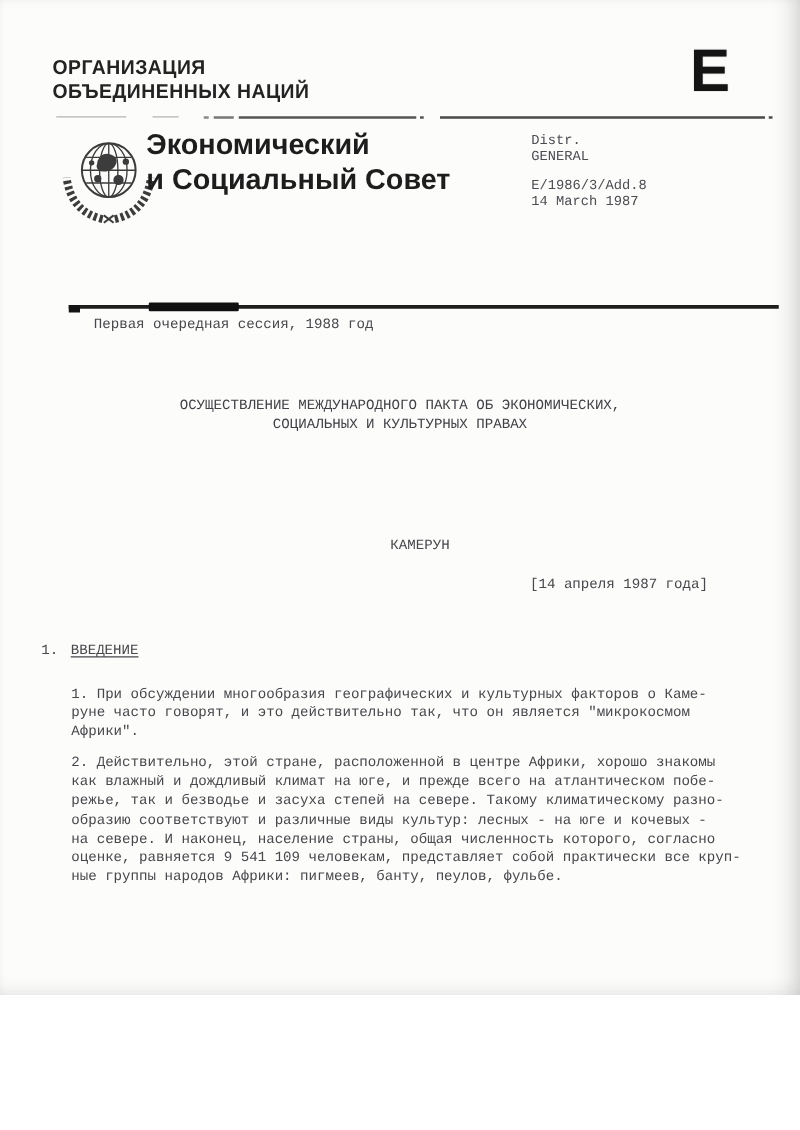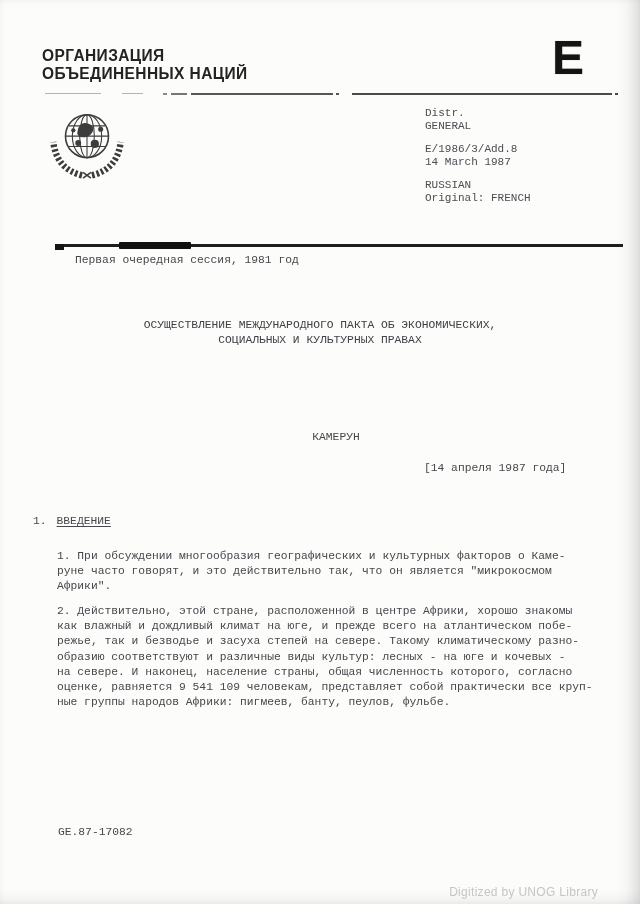--- a/index.html
+++ b/index.html
@@ -1,18 +1,18 @@
 <!DOCTYPE html>
 <html><head>
 <meta charset="utf-8">
 <style>
   html,body{margin:0;padding:0;background:#ffffff;}
   .page{
     position:relative;
-    width:640px;height:904px;
+    width:640px;height:796px;
     margin:0 auto;
     background:#fcfcfb;
     overflow:hidden;
     font-family:"Liberation Sans",sans-serif;
     box-shadow:
       inset -16px 0 20px -14px rgba(40,40,40,.25),
       inset 0 -12px 16px -12px rgba(40,40,40,.12),
       inset 4px 0 8px -6px rgba(40,40,40,.07),
       inset 0 4px 8px -6px rgba(40,40,40,.05);
   }
@@ -113,43 +113,41 @@
       <g fill="none" stroke="#3c3c3c" stroke-width="6.5" stroke-dasharray="2.6 2.2">
         <path d="M39 77 Q13 71 9.5 43"></path>
         <path d="M49 77 Q75 71 78.5 43"></path>
       </g>
       <g stroke="#3c3c3c" stroke-width="1.6">
         <line x1="40" y1="74" x2="48" y2="80"></line>
         <line x1="48" y1="74" x2="40" y2="80"></line>
       </g>
     </svg>
   </div>
+  <div class="abs council-name pre">Экономический
+и Социальный Совет</div>
 
   <div class="abs distr">
     <div class="grp">
       <div>Distr.</div>
       <div>GENERAL</div>
     </div>
     <div class="grp">
       <div>E/1986/3/Add.8</div>
       <div>14 March 1987</div>
     </div>
-    <div class="grp">
-      <div>RUSSIAN</div>
-      <div>Original:  FRENCH</div>
-    </div>
   </div>
 
   <div class="abs mid-rule">
     <div class="bar"></div>
     <div class="blob"></div>
     <div class="tick"></div>
   </div>
 
-  <div class="abs mono session">Первая очередная сессия, 1981 год</div>
+  <div class="abs mono session">Первая очередная сессия, 1988 год</div>
 
   <div class="abs mono doc-title pre">ОСУЩЕСТВЛЕНИЕ МЕЖДУНАРОДНОГО ПАКТА ОБ ЭКОНОМИЧЕСКИХ,
 СОЦИАЛЬНЫХ И КУЛЬТУРНЫХ ПРАВАХ</div>
 
 
   <div class="abs mono country">КАМЕРУН</div>
 
   <div class="abs mono date-received">[14 апреля 1987 года]</div>
 
   <div class="abs mono section-heading">

